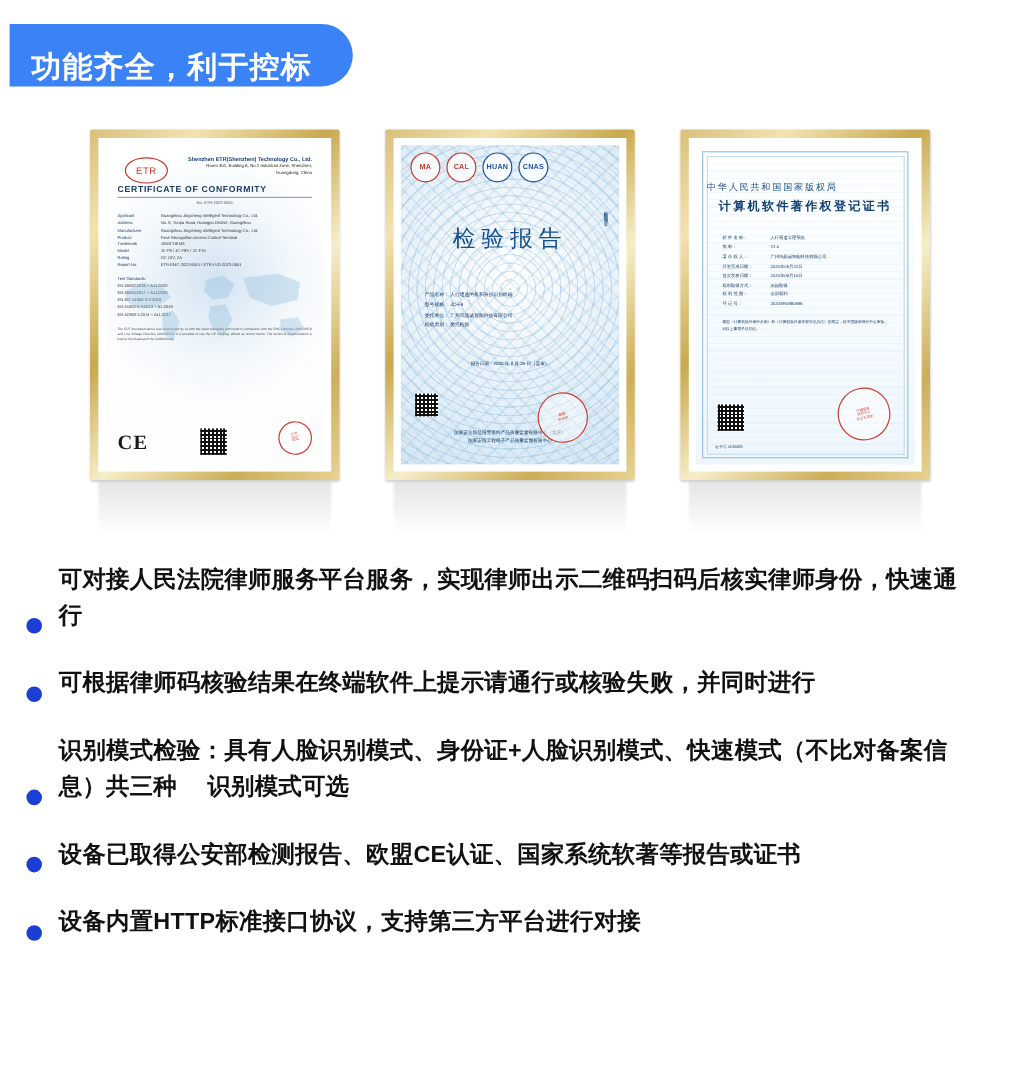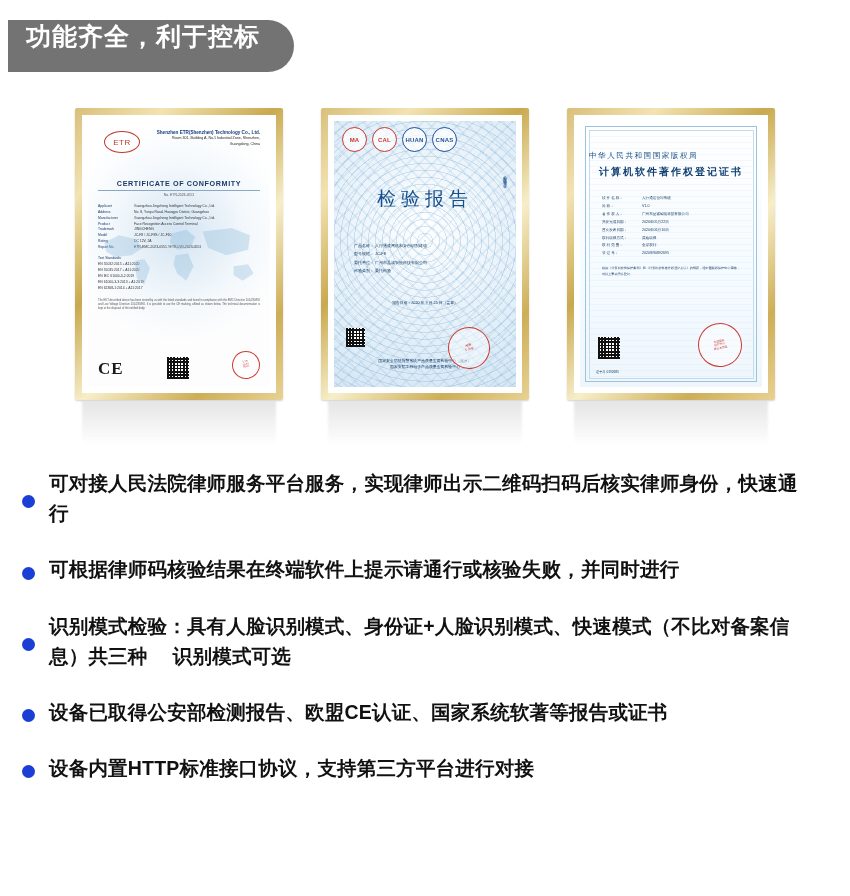--- a/index.html
+++ b/index.html
@@ -16,24 +16,24 @@
     position: relative;
   }
 
   
   .header-banner {
     position: absolute;
     left: 8px;
     top: 20px;
     height: 52px;
     min-width: 272px;
-    background: #737373;
+    background: #3b82f6;
     border-radius: 0 26px 26px 0;
     display: flex;
-    align-items: flex-start;
+    align-items: flex-end;
     padding: 0 34px 0 18px;
     box-sizing: border-box;
   }
   .header-banner .title {
     color: #ffffff;
     font-size: 25px;
     font-weight: bold;
     letter-spacing: 1px;
     white-space: nowrap;
   }
@@ -117,22 +117,21 @@
     line-height: 1.55;
     color: #222;
     text-align: right;
   }
   .ce-head .co {
     font-size: 4.6px;
     font-weight: bold;
     color: #163b7a;
   }
   .ce-title {
-    margin-top: 32px;
-    text-align: center;
+    margin-top: 6px;
     font-size: 7.2px;
     letter-spacing: .6px;
     font-weight: bold;
     color: #1b3a66;
     border-bottom: .6px solid #8aa7c4;
     padding-bottom: 2px;
   }
   .ce-subtitle {
     text-align: center;
     font-size: 3.4px;
@@ -421,21 +420,21 @@
   .bullets {
     position: absolute;
     left: 0;
     top: 468px;
     width: 850px;
     padding: 0 34px 0 22px;
     box-sizing: border-box;
   }
   .bullet {
     display: flex;
-    align-items: center;
+    align-items: flex-end;
     margin-bottom: 26px;
   }
   .bullet .dot {
     width: 13px;
     height: 13px;
     border-radius: 50%;
     background: #1b3fd4;
     flex: none;
     margin-top: 7px;
     margin-right: 14px;

